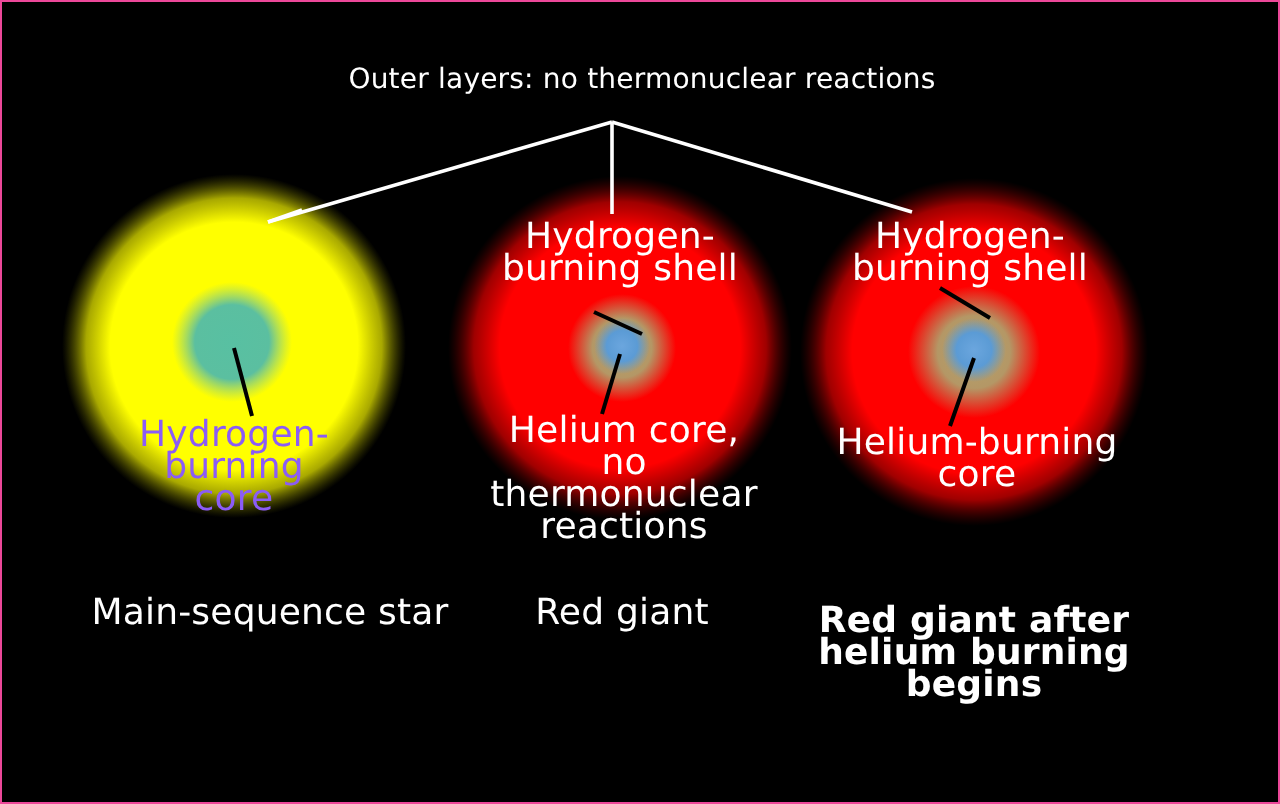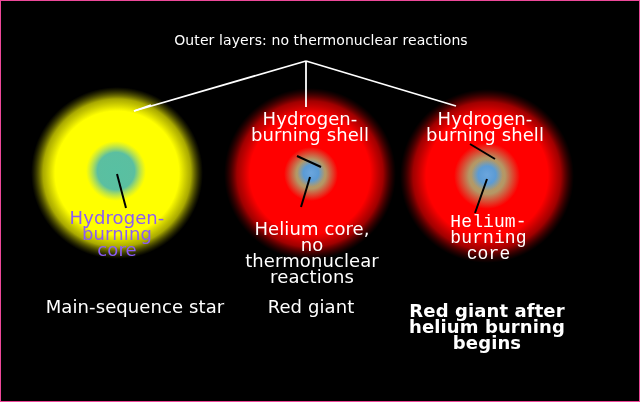--- a/index.html
+++ b/index.html
@@ -52,38 +52,37 @@
     top: 298px;
     width: 180px;
   }
   #rg-shell-label {
     left: 245px;
     top: 110px;
     width: 128px;
   }
   #rg-core-label {
     left: 240px;
-    top: 220px;
+    top: 207px;
     width: 142px;
   }
   #rg-caption {
     left: 230px;
     top: 298px;
     width: 160px;
   }
   #rgh-shell-label {
     left: 420px;
     top: 110px;
     width: 128px;
   }
   #rgh-core-label {
     left: 415px;
     top: 213px;
     width: 145px;
-    font-family: Liberation Mono, monospace;
   }
   #rgh-caption {
     left: 405px;
     top: 302px;
     width: 162px;
     font-weight: bold;
   }
 </style>
 </head>
 <body>

